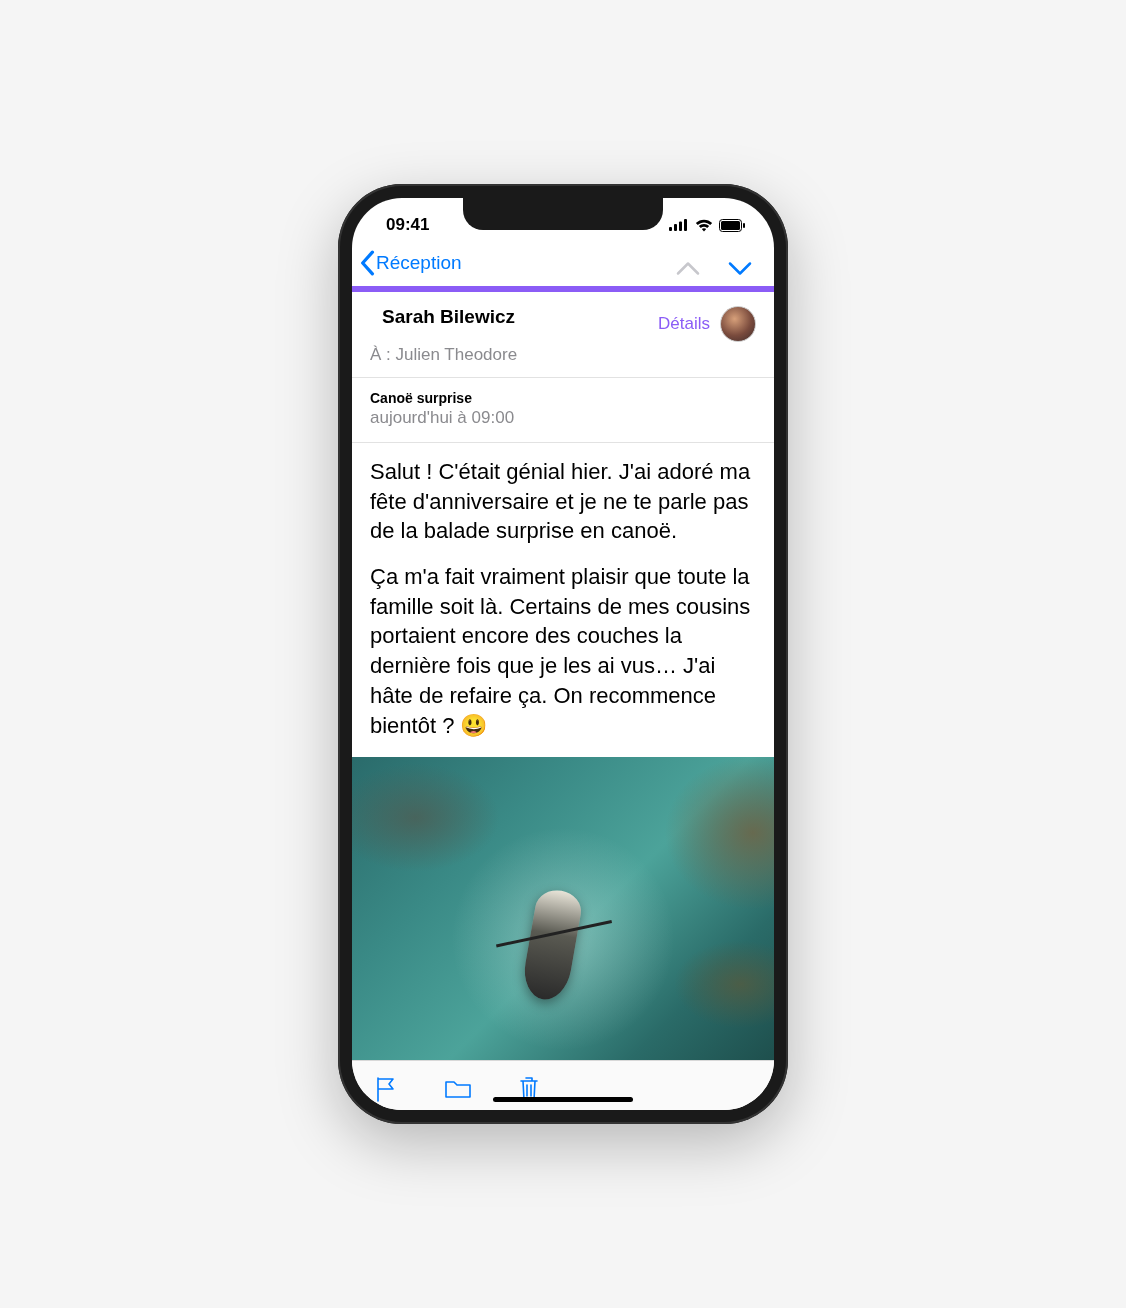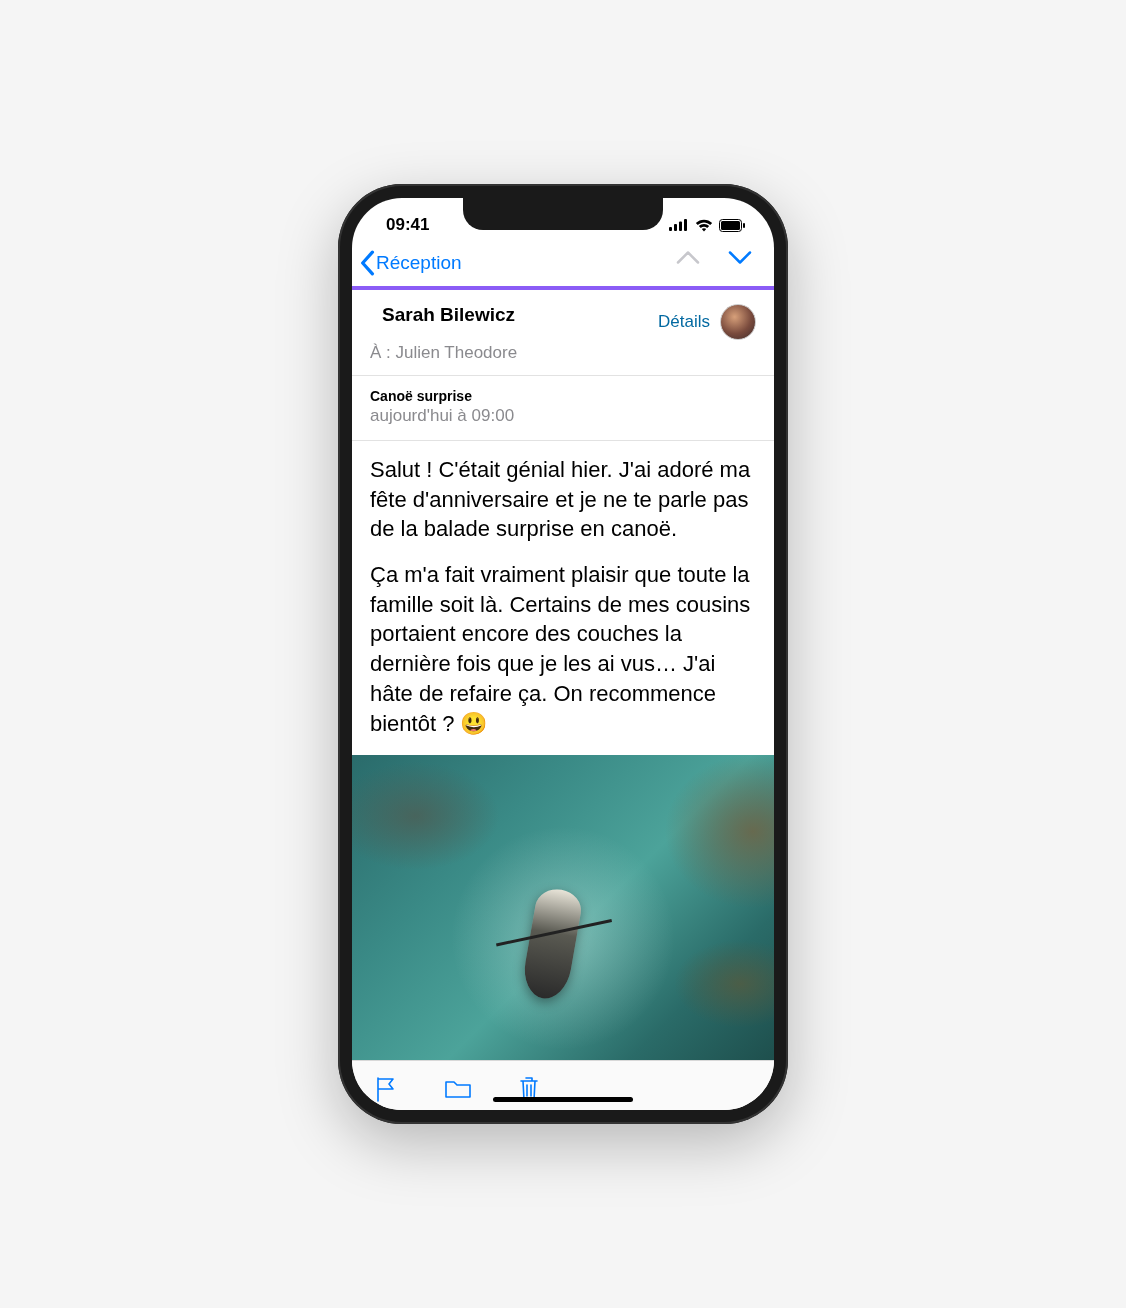--- a/index.html
+++ b/index.html
@@ -48,40 +48,40 @@
     justify-content: space-between;
     align-items: center;
     padding: 14px 28px 6px 34px;
     height: 46px;
     font-size: 17px;
     font-weight: 600;
   }
   .status-right { display: flex; align-items: center; gap: 6px; }
   .nav-bar {
     display: flex;
-    align-items: flex-start;
+    align-items: flex-end;
     justify-content: space-between;
     padding: 6px 14px 10px 6px;
-    border-bottom: 4px solid #8b5cf6;
+    border-bottom: 6px solid #8b5cf6;
   }
   .back-btn { display: flex; align-items: center; color: #007aff; font-size: 19px; cursor: pointer; }
   .nav-arrows { display: flex; gap: 28px; align-items: center; padding-right: 8px;}
   .content { flex: 1; overflow: hidden; display: flex; flex-direction: column; }
   .header-block {
     padding: 14px 18px 12px 18px;
     border-bottom: 1px solid #e2e2e2;
     display: flex;
     justify-content: space-between;
     align-items: flex-start;
   }
   .sender-name { font-size: 19px; font-weight: 600; color: #000; margin-left: 12px; }
   .recipient-line { color: #8a8a8e; font-size: 17px; margin-top: 17px; }
   .recipient-line .to-label { color: #8a8a8e; }
   .header-right { display:flex; align-items:center; gap:10px; }
-  .details-link { color:#0369a1; font-size:17px; cursor:pointer; }
+  .details-link { color:#8b5cf6; font-size:17px; cursor:pointer; }
   .avatar {
     width: 36px; height:36px; border-radius:50%;
     background: radial-gradient(circle at 40% 35%, #d7a07a 0%, #7a4b3d 55%, #3d2a2a 100%);
     border:1px solid #ccc;
   }
   .subject-block { padding: 12px 18px 14px 18px; border-bottom:1px solid #e2e2e2; }
   .subject { font-size: 14px; font-weight:600; }
   .timestamp { color:#8a8a8e; font-size:17px; margin-top:2px; }
   .body-block { padding: 14px 18px 1px 18px; font-size:22px; line-height:1.35; }
   .body-block p { margin-bottom: 16px; }

